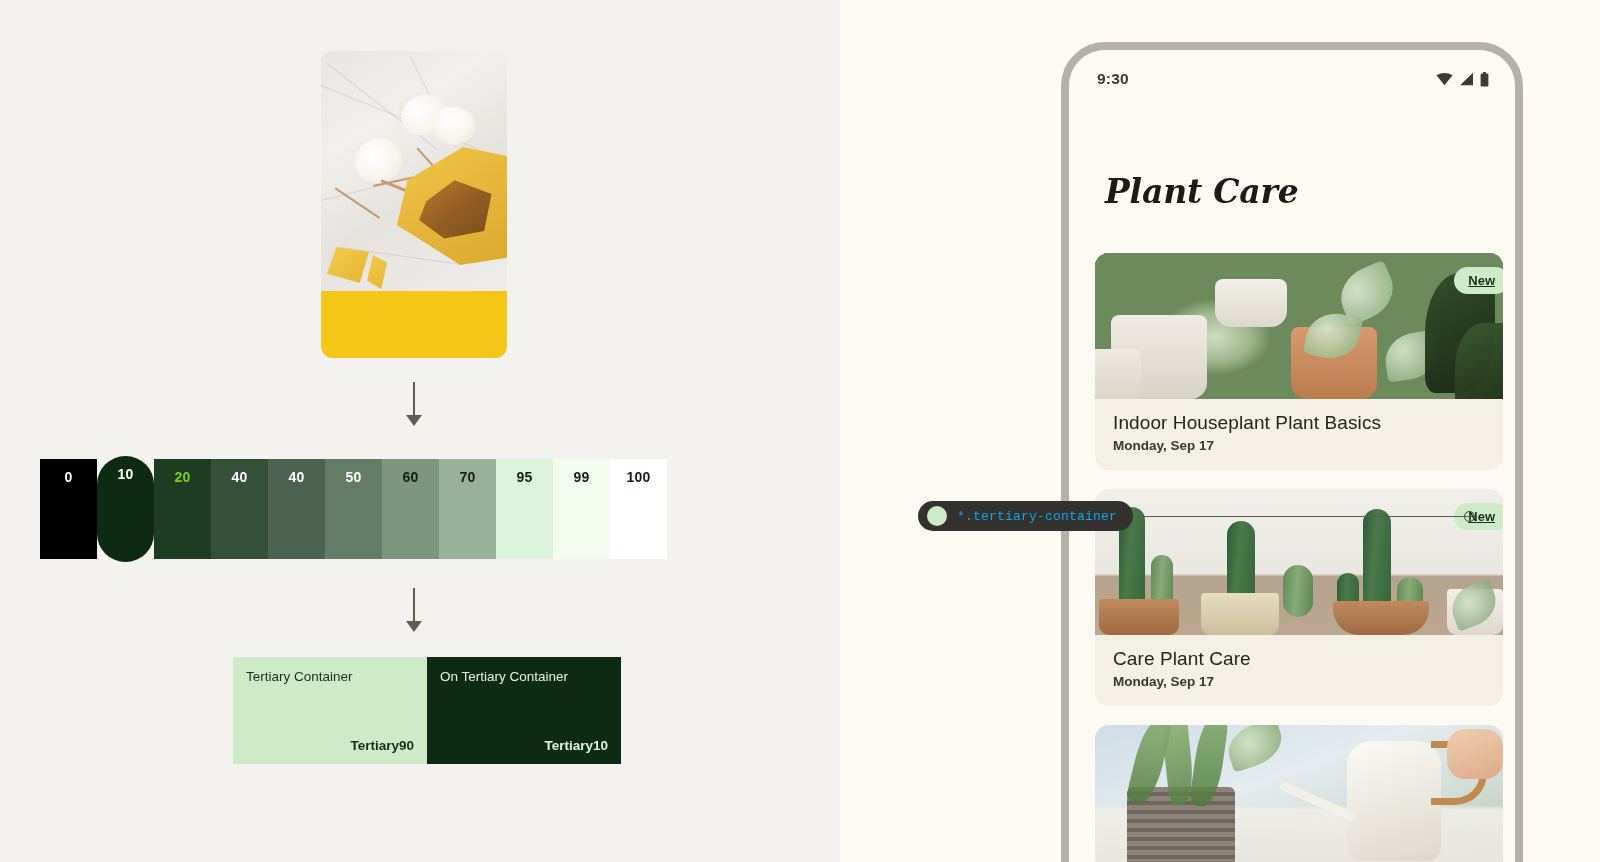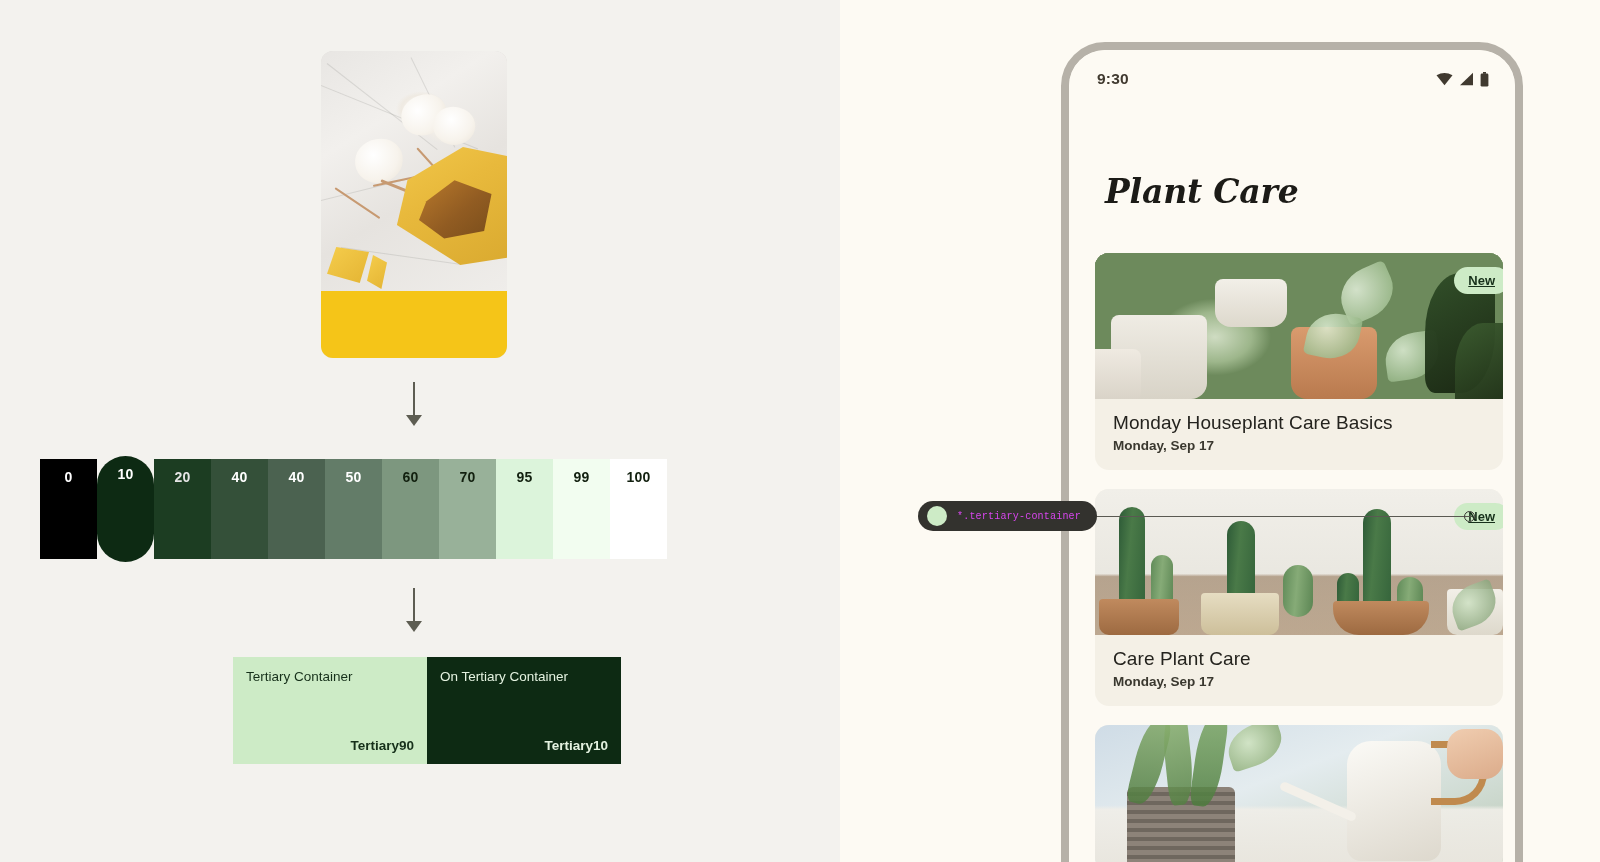--- a/index.html
+++ b/index.html
@@ -322,22 +322,22 @@
     z-index: 40;
   }
   #callout-swatch {
     width: 20px; height: 20px;
     border-radius: 50%;
     background: #CDEBC6;
     flex: none;
   }
   #callout-label {
     font-family: "Liberation Mono", "DejaVu Sans Mono", monospace;
-    font-size: 10px;
-    color: #d946ef;
+    font-size: 13px;
+    color: #0ea5e9;
     letter-spacing: .2px;
     white-space: nowrap;
     text-align: right;
   }
   #callout-line {
     position: absolute;
     left: 1096px; top: 516px;
     width: 376px; height: 1px;
     background: #5A5952;
     z-index: 38;
@@ -389,21 +389,21 @@
         <div class="head"></div>
     </div>
 
     <div id="tonal-palette">
         <div class="tone" style="background: rgb(0, 0, 0); color: rgb(255, 255, 255);">
           <span>0</span>
         </div>
         <div class="tone selected" style="background: rgb(13, 42, 19); color: rgb(255, 255, 255);">
           <span>10</span>
         </div>
-        <div class="tone" style="background: rgb(28, 61, 34); color: #e5e5e5;">
+        <div class="tone" style="background: rgb(28, 61, 34); color: #84cc16;">
           <span>20</span>
         </div>
         <div class="tone" style="background: rgb(52, 80, 57); color: rgb(255, 255, 255);">
           <span>40</span>
         </div>
         <div class="tone" style="background: rgb(75, 98, 80); color: rgb(255, 255, 255);">
           <span>40</span>
         </div>
         <div class="tone" style="background: rgb(99, 124, 104); color: rgb(255, 255, 255);">
           <span>50</span>
@@ -474,21 +474,21 @@
             <div class="pot" style="left:196px; top:74px; width:86px; height:72px; background:linear-gradient(180deg,#d99b6e,#b97a4e);"></div>
             <div class="pot" style="left:-18px; top:96px; width:64px; height:58px; background:linear-gradient(180deg,#efeae1,#d6d0c4);"></div>
             <div class="leaf" style="left:244px; top:16px; width:56px; height:48px; background:radial-gradient(circle at 35% 35%,#e4f0dc,#8fb27d); transform:rotate(-24deg);"></div>
             <div class="leaf" style="left:212px; top:60px; width:52px; height:46px; background:radial-gradient(circle at 35% 35%,#dcecd2,#86aa74); transform:rotate(12deg);"></div>
             <div class="leaf" style="left:290px; top:80px; width:54px; height:46px; background:radial-gradient(circle at 35% 35%,#dfeed6,#7ea46d); transform:rotate(-8deg);"></div>
             <div class="leaf" style="left:330px; top:20px; width:70px; height:120px; background:linear-gradient(150deg,#2f4d27,#16220f); border-radius:50% 14% 50% 14%; opacity:.95;"></div>
             <div class="leaf" style="left:360px; top:70px; width:56px; height:90px; background:linear-gradient(150deg,#3c5c30,#1b2a13); border-radius:50% 14% 50% 14%; opacity:.95;"></div>
             <div class="new-badge">New</div>
           </div>
           <div class="card-text">
-            <div class="card-title">Monday Houseplant Care Basics</div>
+            <div class="card-title">Indoor Houseplant Plant Basics</div>
             <div class="card-date">Monday, Sep 17</div>
           </div>
         </div>
 
         <div class="plant-card">
           <div class="card-image" id="photo-2">
             <div class="cactus" style="left:24px; width:26px; height:110px;"></div>
             <div class="cactus pale" style="left:56px; width:22px; height:62px; border-radius:11px;"></div>
             <div class="cactus" style="left:132px; width:28px; height:96px;"></div>
             <div class="cactus pale" style="left:188px; width:30px; height:52px; border-radius:15px;"></div>

